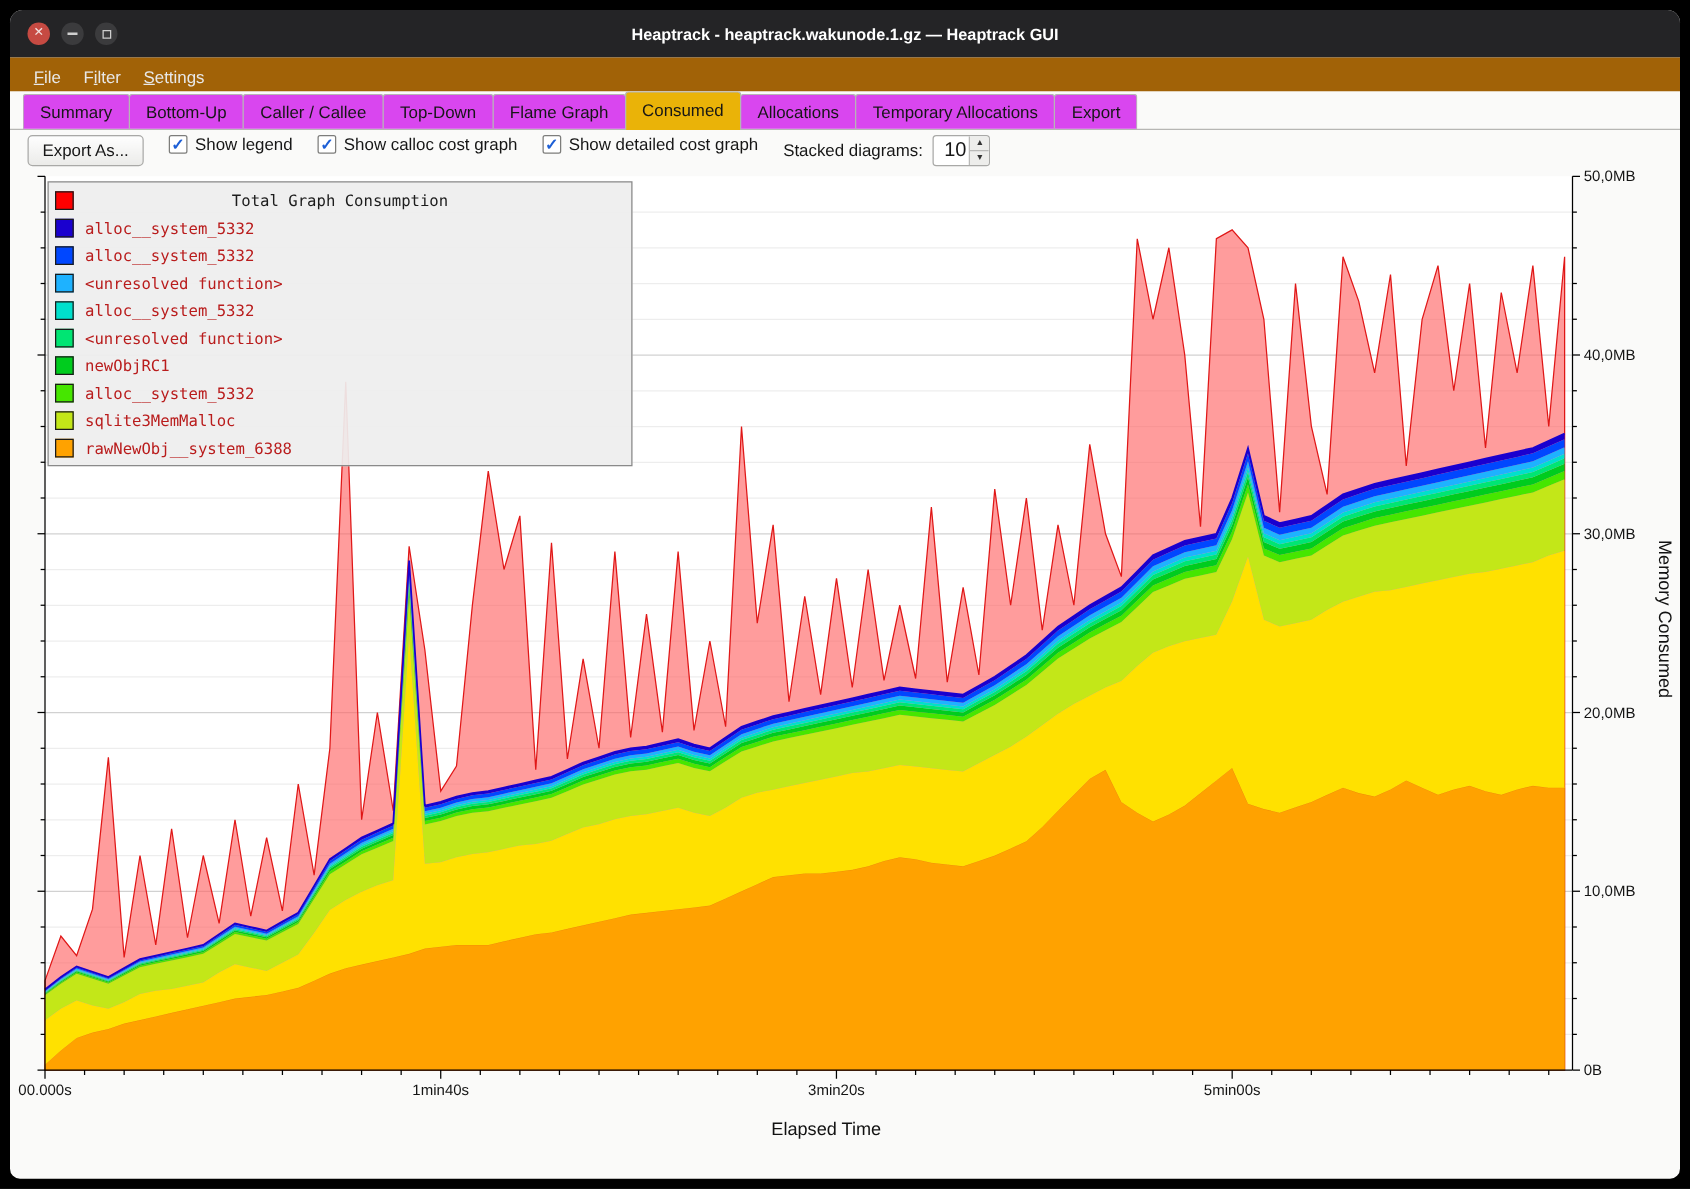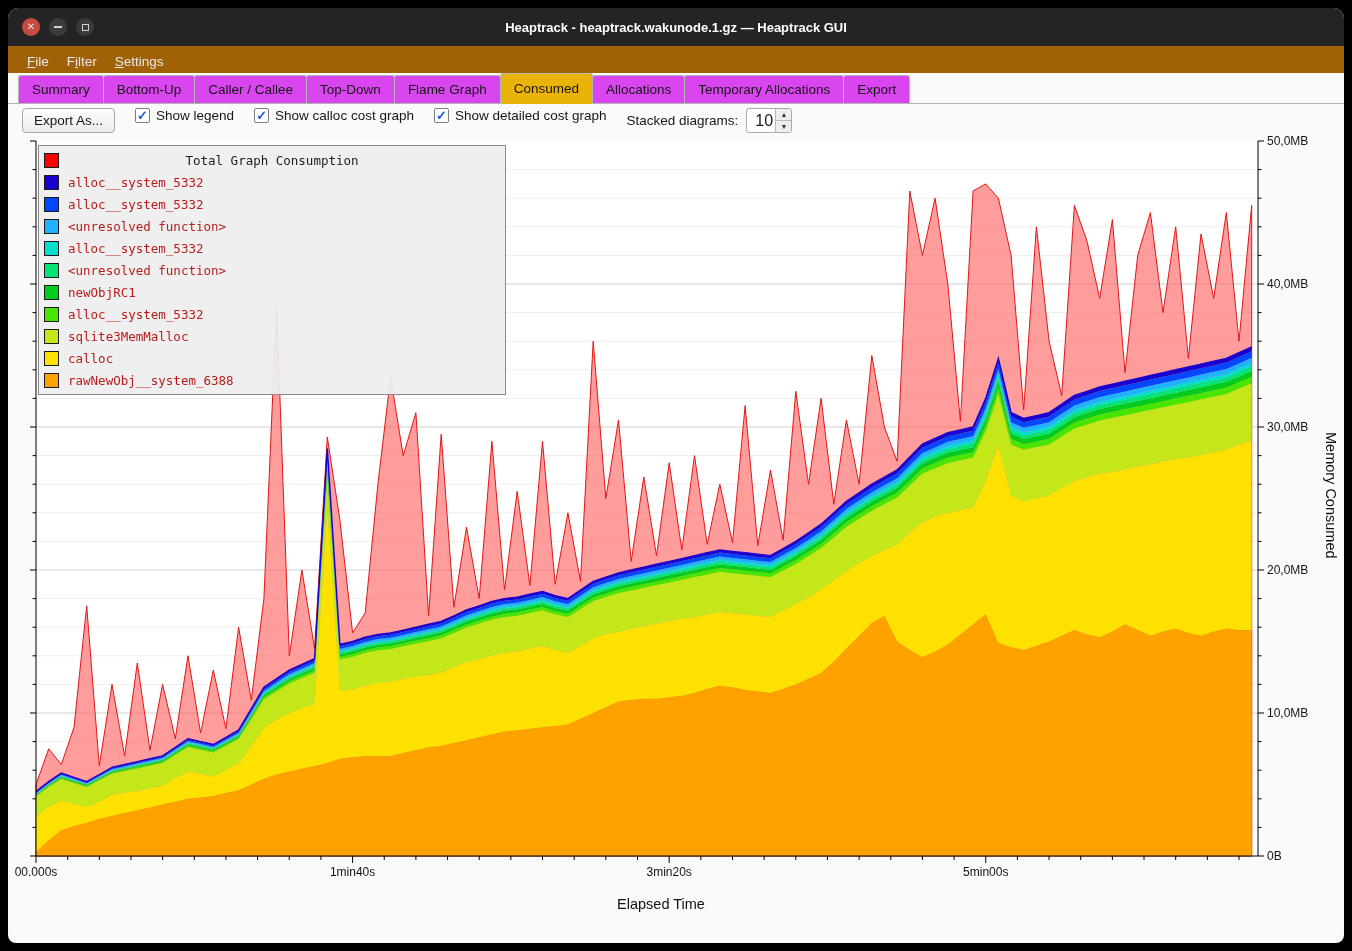--- a/index.html
+++ b/index.html
@@ -312,24 +312,20 @@
         </div>
         <div class="legend-row">
           <span class="swatch" style="background: rgb(70, 230, 0);"></span>
           <span>alloc__system_5332</span>
         </div>
         <div class="legend-row">
           <span class="swatch" style="background: rgb(195, 231, 24);"></span>
           <span>sqlite3MemMalloc</span>
         </div>
         <div class="legend-row">
-          <span class="swatch" style="background: rgb(255, 225, 0);"></span>
-          <span>calloc</span>
-        </div>
-        <div class="legend-row">
           <span class="swatch" style="background: rgb(255, 162, 0);"></span>
           <span>rawNewObj__system_6388</span>
         </div>
       </div>
   </div>
 
   <div id="ylabel-vert">Memory Consumed</div>
   <div id="xlabel-horiz">Elapsed Time</div>
 
 </div>

